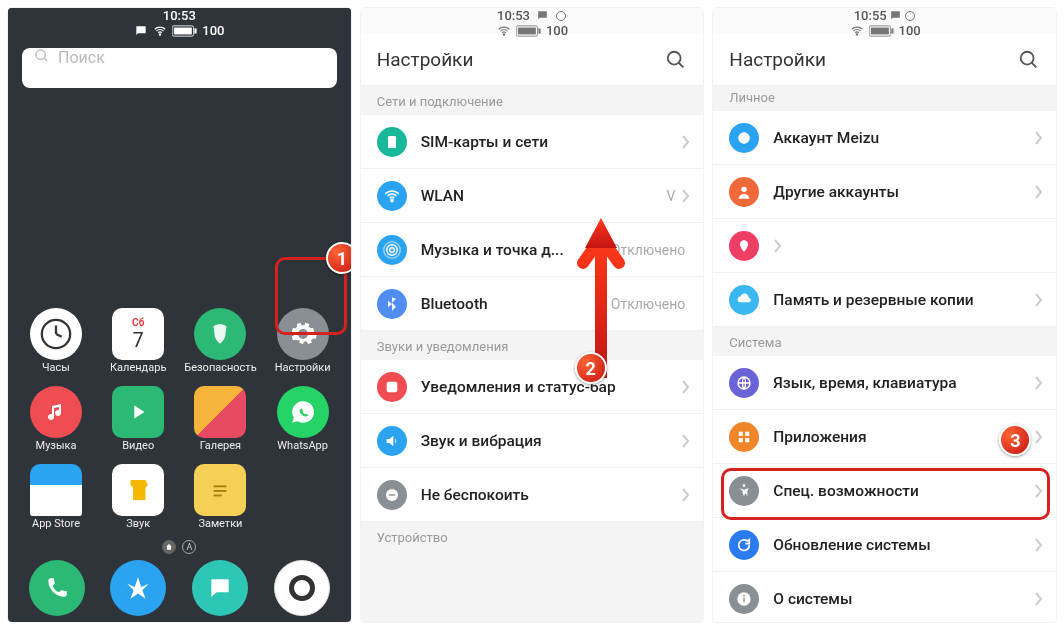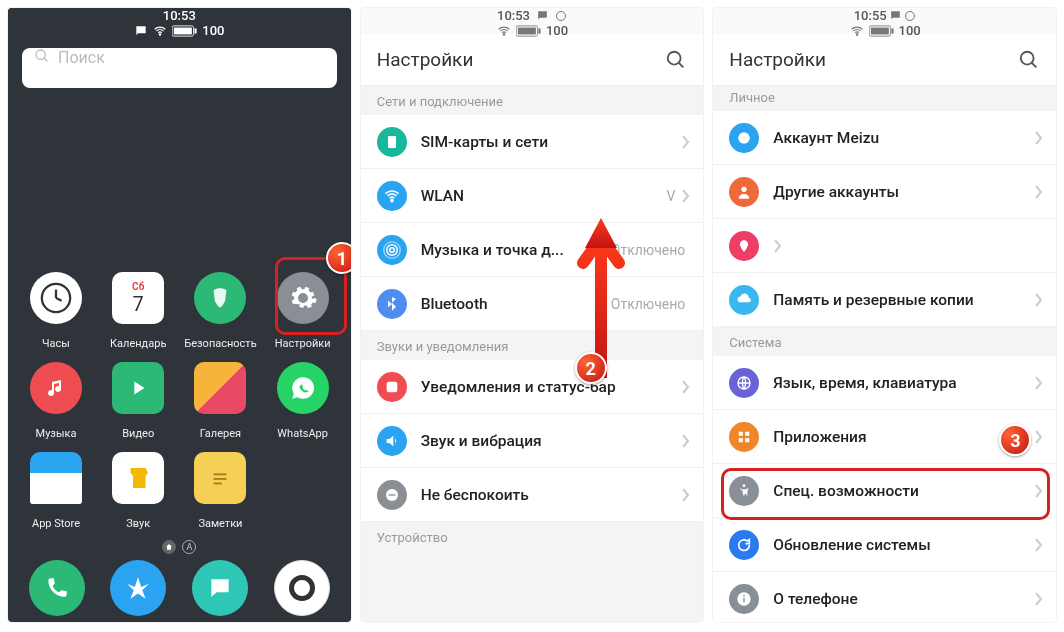--- a/index.html
+++ b/index.html
@@ -14,21 +14,21 @@
   .status-right svg{display:block;}
   
   .home-bg { background:#2f343b; height:100%; position:relative;}
   .search-box { background:#fff; border-radius:8px; height:40px; margin:14px 14px 0 14px; display:flex; padding:0 12px; color:#bbb; font-size:16px;}
   .search-box svg{margin-right:8px;}
   .grid { position:absolute; bottom:70px; left:0; right:0; padding:0 8px;}
   .grid-row { display:flex; justify-content:space-between; margin-top:12px;}
   .app-cell { width:80px; display:flex; flex-direction:column; align-items:center;}
   .app-icon { width:52px; height:52px; border-radius:50%; display:flex; align-items:center; justify-content:center;}
   .app-icon.square { border-radius:10px;}
-  .app-label { color:#eee; font-size:11px; margin-top:13px; text-align:right; white-space:nowrap; overflow:hidden; text-overflow:ellipsis; max-width:76px;}
+  .app-label { color:#eee; font-size:11px; margin-top:1px; text-align:right; white-space:nowrap; overflow:hidden; text-overflow:ellipsis; max-width:76px;}
   .dock { position:absolute; bottom:6px; left:0; right:0; display:flex; justify-content:space-around; padding:0 8px;}
   .dock .app-icon{width:56px;height:56px;}
   .nav-dots { position:absolute; bottom:70px; left:0; right:0; display:flex; justify-content:center; gap:6px; margin-bottom:-2px;}
   .nav-dots span{width:14px;height:14px;border-radius:50%;border:1px solid #aaa;display:flex;align-items:center;justify-content:center;font-size:9px;color:#ccc;}
   
   .highlight { position:absolute; border:3px solid #d62121; border-radius:10px; pointer-events:none;}
   .step-badge{position:absolute;width:32px;height:32px;border-radius:50%;background:radial-gradient(circle at 30% 30%,#ff6433,#c21414);color:#fff;display:flex;align-items:center;justify-content:center;font-weight:700;font-size:18px;border:2px solid #fff;box-shadow:0 1px 3px rgba(0,0,0,.4);}
   
   .settings-header { height:52px; display:flex; align-items:center; justify-content:space-between; padding:0 16px; border-bottom:1px solid #eee; background:#fff;}
   .settings-header h1{font-size:19px; font-weight:400; color:#333;}
@@ -463,21 +463,21 @@
           </svg>
         </div>
     <div class="setting-row">
           <div class="row-icon" style="background:#8a8f96">
             <svg width="16" height="16" fill="#fff" viewBox="0 0 24 24">
               <circle cx="12" cy="12" r="10"></circle>
               <rect x="11" y="10" width="2" height="7" fill="#8a8f96"></rect>
               <circle cx="12" cy="7" r="1.3" fill="#8a8f96"></circle>
             </svg>
           </div>
-          <div class="row-title">О телефоне</div>
+          <div class="row-title">О системы</div>
           <svg class="chev" width="10" height="14" viewBox="0 0 8 14" fill="none" stroke="#ccc" stroke-width="2">
             <path d="M1 1l5 6-5 6"></path>
           </svg>
         </div>
   </div>
 
   <div class="highlight" style="top:460px;left:8px;width:329px;height:52px;"></div>
   <div class="step-badge" style="top:416px;left:286px;">3</div>
 </div>
 

